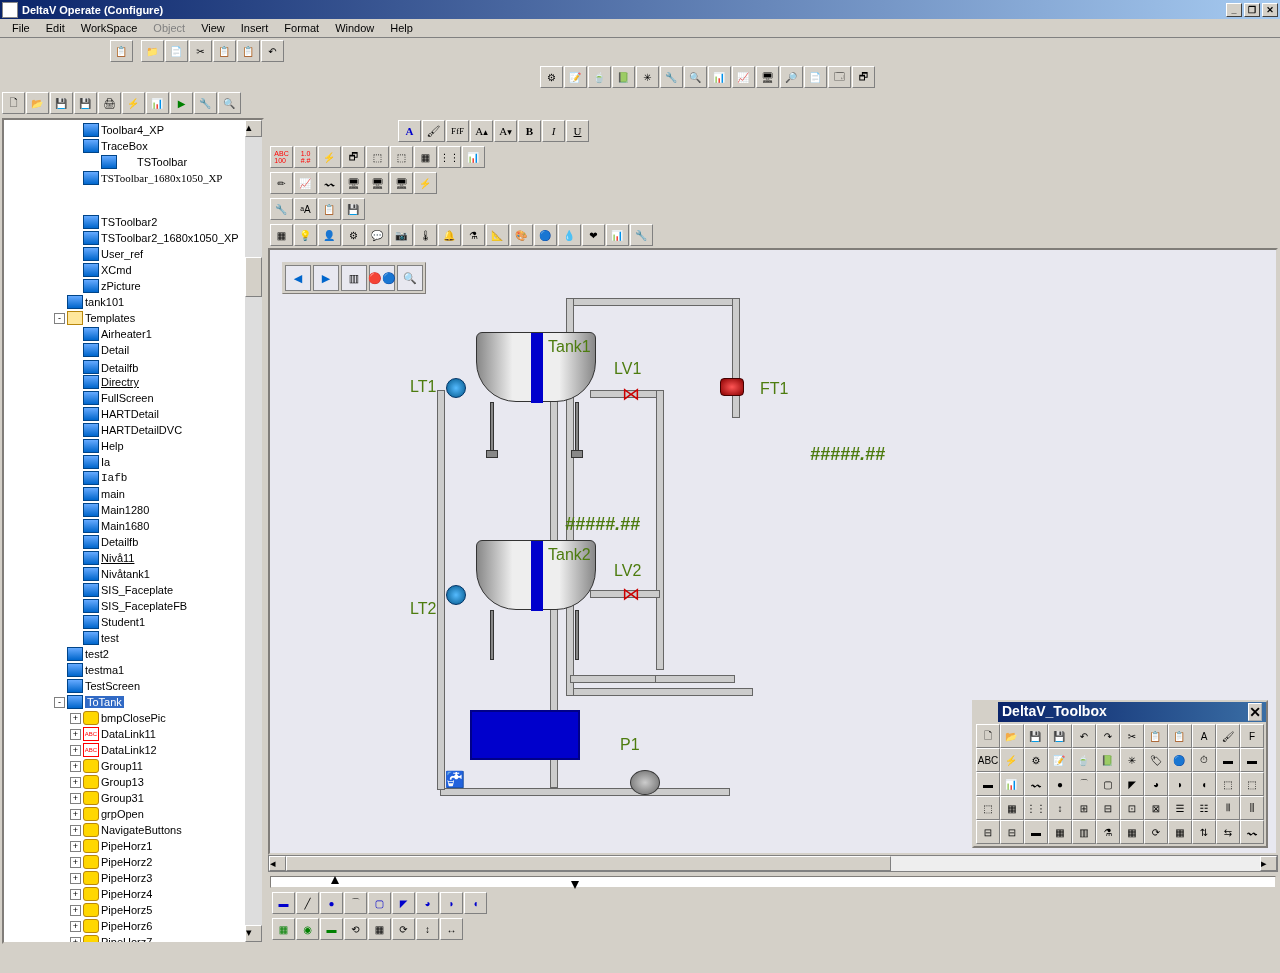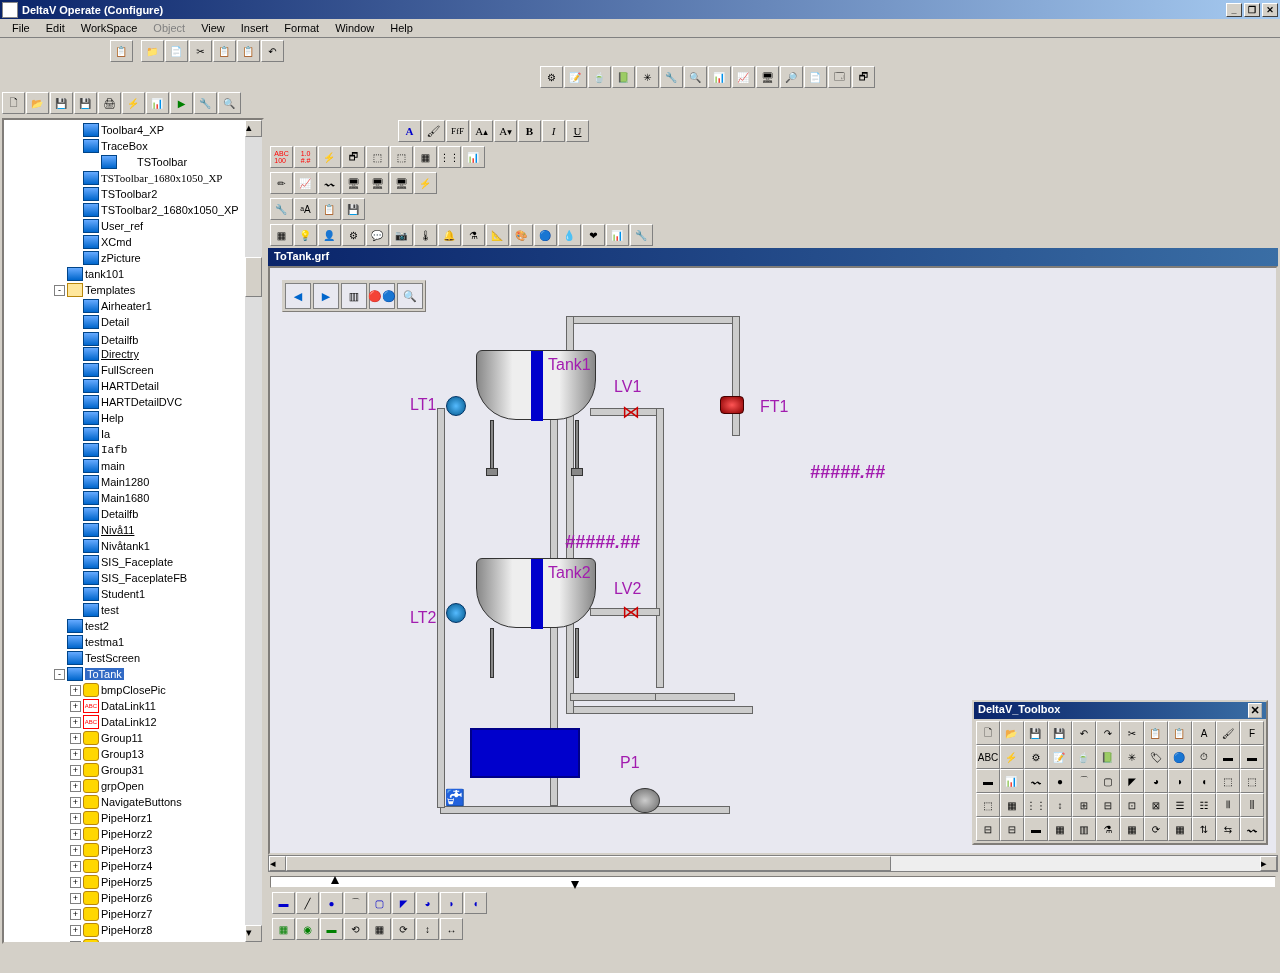--- a/index.html
+++ b/index.html
@@ -30,27 +30,27 @@
 .canvas-toolbars .row { display: flex; padding: 2px; gap: 1px; align-items: center; }
 .doc-title { background: linear-gradient(to right, #0a246a, #3a6ea5); color: #fff; font-weight: bold; padding: 2px 6px; height: 18px; }
 .canvas { flex: 1; background: #e8e8f0; border: 2px inset #d4d0c8; position: relative; overflow: hidden; }
 .scroll-h { height: 17px; background: #d4d0c8; border: 1px solid #808080; display: flex; }
 .scroll-h .thumb { background: #d4d0c8; border: 1px solid #fff; border-right-color: #808080; border-bottom-color: #808080; width: 60%; }
 .scroll-h .arrow { width: 17px; background: #d4d0c8; border: 1px solid #fff; border-right-color: #808080; border-bottom-color: #808080; }
 .scroll-v { width: 17px; background: #ddd; position: absolute; right: 0; top: 0; bottom: 0; }
 .scroll-v .arrow { height: 17px; background: #d4d0c8; border: 1px solid #fff; border-right-color: #808080; border-bottom-color: #808080; }
 .scroll-v .thumb { background: #d4d0c8; border: 1px solid #fff; border-right-color: #808080; border-bottom-color: #808080; height: 40px; }
 .fmt-btn { width: 23px; height: 22px; border: 1px solid #fff; border-right-color: #808080; border-bottom-color: #808080; display: flex; align-items: center; justify-content: center; font-family: "Times New Roman"; }
-.diagram-label { position: absolute; color: #a21caf; font-family: Arial; font-size: 16px; text-align: right; }
+.diagram-label { position: absolute; color: #4d7c0f; font-family: Arial; font-size: 16px; text-align: right; }
 .tank-body { position: absolute; background: linear-gradient(to right, #888, #eee 30%, #eee 70%, #888); border: 1px solid #333; }
 .pipe { position: absolute; background: #ccc; border: 1px solid #666; }
 .pipe.h { height: 8px; }
 .pipe.v { width: 8px; }
 .toolbox { position: absolute; right: 12px; top: 700px; width: 296px; background: #d4d0c8; border: 2px outset #d4d0c8; }
-.toolbox .tb-title { background: linear-gradient(to right, #0a246a, #3a6ea5); color: #fff; font-weight: bold; padding: 1px 4px; font-size: 11px; display: flex; }
+.toolbox .tb-title { background: linear-gradient(to right, #0a246a, #3a6ea5); color: #fff; font-weight: bold; padding: 1px 4px; font-size: 14px; display: flex; margin-left: 24px; }
 .toolbox .grid { display: flex; flex-wrap: wrap; padding: 2px; }
 .toolbox .cell { width: 24px; height: 24px; border: 1px solid #fff; border-right-color: #808080; border-bottom-color: #808080; display: flex; align-items: center; justify-content: center; font-size: 10px; }
 .nav-btn { width: 26px; height: 26px; border: 1px solid #808080; background: #e8e8f0; display: flex; align-items: center; justify-content: center; }
 .bottom-tbs { background: #d4d0c8; padding: 2px; }
 .ruler { height: 12px; background: #fff; border: 1px inset #d4d0c8; margin: 2px 0; position: relative; }
 .ruler .handle { position: absolute; top: -1px; width: 0; height: 0; border-left: 4px solid transparent; border-right: 4px solid transparent; border-bottom: 8px solid #000; }
 </style>
 </head>
 <body>
 
@@ -133,21 +133,21 @@
         <div class="tree-item" style="padding-left: 64px; gap: 18px;">
           <span class="noexp"></span>
           <span class="icon pic"></span>
           <span class="label">TSToolbar</span>
         </div>
         <div class="tree-item" style="padding-left: 64px; font-family: Liberation Serif, serif;">
           <span class="noexp"></span>
           <span class="icon pic"></span>
           <span class="label">TSToolbar_1680x1050_XP</span>
         </div>
-        <div class="tree-item" style="padding-left: 64px;">
+        <div class="tree-item" style="padding-left: 64px; margin-top: 28px;">
           <span class="noexp"></span>
           <span class="icon pic"></span>
           <span class="label">TSToolbar2</span>
         </div>
         <div class="tree-item" style="padding-left: 64px;">
           <span class="noexp"></span>
           <span class="icon pic"></span>
           <span class="label">TSToolbar2_1680x1050_XP</span>
         </div>
         <div class="tree-item" style="padding-left: 64px;">
@@ -445,21 +445,20 @@
         <div class="tbtn">📐</div>
         <div class="tbtn">🎨</div>
         <div class="tbtn">🔵</div>
         <div class="tbtn">💧</div>
         <div class="tbtn">❤</div>
         <div class="tbtn">📊</div>
         <div class="tbtn">🔧</div>
       </div>
     </div>
 
-    <div class="doc-title">ToTank.grf</div>
 
     <div class="canvas">
 
       <div style="position:absolute;left:12px;top:12px;display:flex;gap:2px;background:#d4d0c8;padding:2px;border:1px outset #d4d0c8;">
         <div class="nav-btn" style="color:#06c;">◀</div>
         <div class="nav-btn" style="color:#06c;">▶</div>
         <div class="nav-btn">▥</div>
         <div class="nav-btn">🔴🔵</div>
         <div class="nav-btn">🔍</div>
       </div>
@@ -501,21 +500,21 @@
 
       <div style="position:absolute;left:200px;top:460px;width:110px;height:50px;background:#00c;border:2px solid #008;"></div>
 
       <div style="position:absolute;left:360px;top:520px;width:30px;height:25px;background:radial-gradient(#ccc,#666);border-radius:50%;border:1px solid #333;"></div>
 
       <div style="position:absolute;left:175px;top:520px;font-size:16px;">🚰</div>
 
       <div class="diagram-label" style="left:278px;top:88px;">Tank1</div>
       <div class="diagram-label" style="left:278px;top:296px;">Tank2</div>
       <div class="diagram-label" style="left:140px;top:128px;">LT1</div>
-      <div class="diagram-label" style="left:140px;top:341px;">LT2</div>
+      <div class="diagram-label" style="left:140px;top:350px;">LT2</div>
       <div class="diagram-label" style="left:344px;top:110px;">LV1</div>
       <div class="diagram-label" style="left:344px;top:312px;">LV2</div>
       <div class="diagram-label" style="left:490px;top:130px;">FT1</div>
       <div class="diagram-label" style="left:350px;top:486px;">P1</div>
       <div class="diagram-label" style="left:540px;top:194px;font-weight:bold;font-style:italic;font-size:18px;">#####.##</div>
       <div class="diagram-label" style="left:295px;top:264px;font-weight:bold;font-style:italic;font-size:18px;">#####.##</div>
     </div>
 
     <div class="scroll-h">
       <div class="arrow">◂</div>

